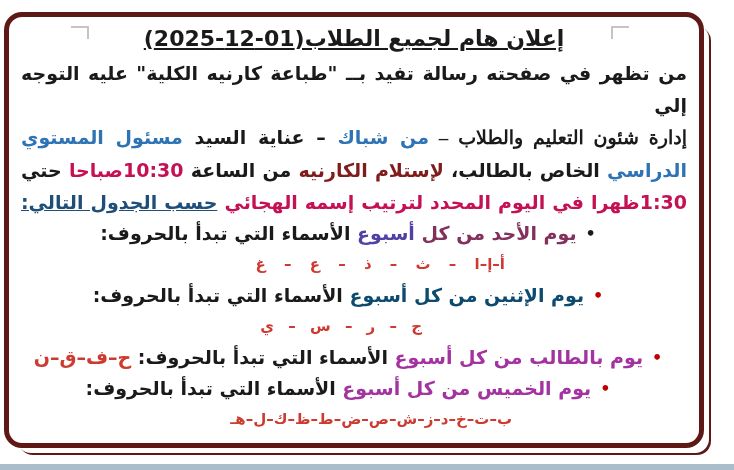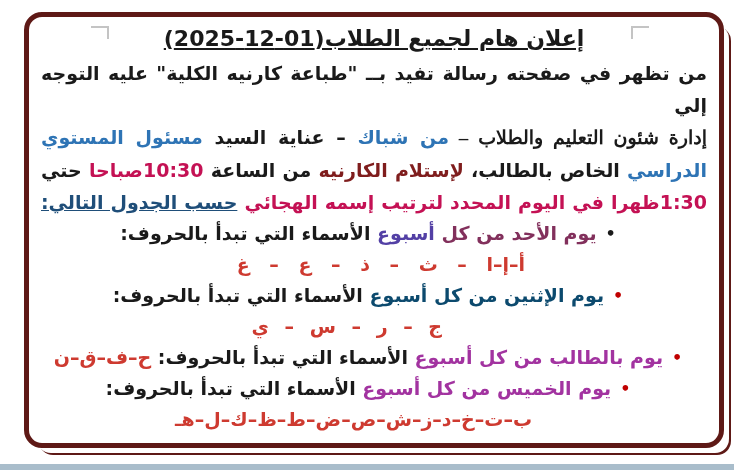--- a/index.html
+++ b/index.html
@@ -2,38 +2,38 @@
 <html lang="ar" dir="rtl"><head>
 <meta charset="utf-8">
 <style>
   html,body{margin:0;padding:0;}
   body{
     width:734px;height:470px;position:relative;overflow:hidden;
     background:#ffffff;
     font-family:"DejaVu Sans", sans-serif;
   }
   .frame{
-    position:absolute;left:24px;top:12px;width:700px;height:436px;
+    position:absolute;left:4px;top:12px;width:700px;height:436px;
     box-sizing:border-box;
     background:#ffffff;
     border:5px solid #5E1916;
     border-radius:18px;
     box-shadow: 9px 9px 0 -4px #ffffff, 11px 11px 0 -4px #5E1916;
     padding:4px 12px 0 12px;
     direction:rtl;
   }
   .corner{position:absolute;width:16px;height:11px;}
   .corner-tl{top:9px;right:70px;border-top:2px solid #C4C4C4;border-left:2px solid #C4C4C4;}
   .corner-tr{top:9px;left:62px;border-top:2px solid #C4C4C4;border-right:2px solid #C4C4C4;}
   .line{font-weight:bold;white-space:normal;}
   .title{text-align:center;font-size:22px;line-height:36px;}
   .para{font-size:19px;line-height:32px;text-align:justify;text-align-last:justify;}
   .bullet{font-size:19px;line-height:31px;text-align:center;padding-right:12px;}
   .dot{margin-left:9px;font-size:16px;vertical-align:1px;}
-  .letters1,.letters2,.letters3{font-size:19px;line-height:31px;text-align:right;}
+  .letters1,.letters2,.letters3{font-size:15px;line-height:31px;text-align:right;}
   .letters1{padding-right:182px;word-spacing:13px;}
   .letters2{padding-right:265px;word-spacing:9px;}
   .letters3{padding-right:175px;word-spacing:1px;}
   .bottom-strip{position:absolute;left:0;right:0;bottom:0;height:6px;background:#A9BDCB;}
 </style>
 </head>
 <body>
 
 <div class="frame">
   <div class="corner corner-tl"></div>

